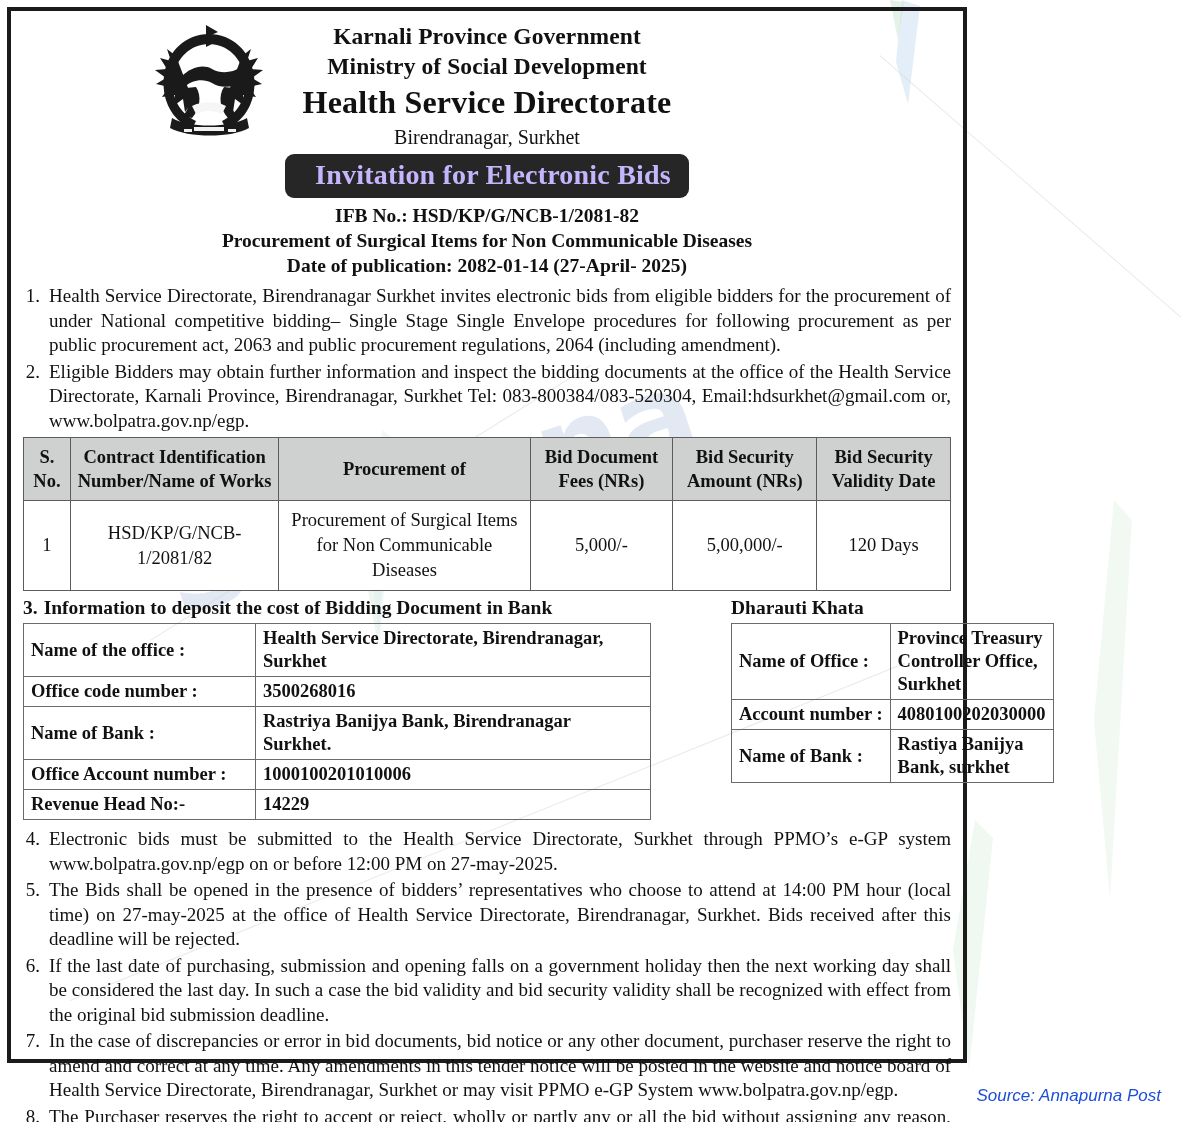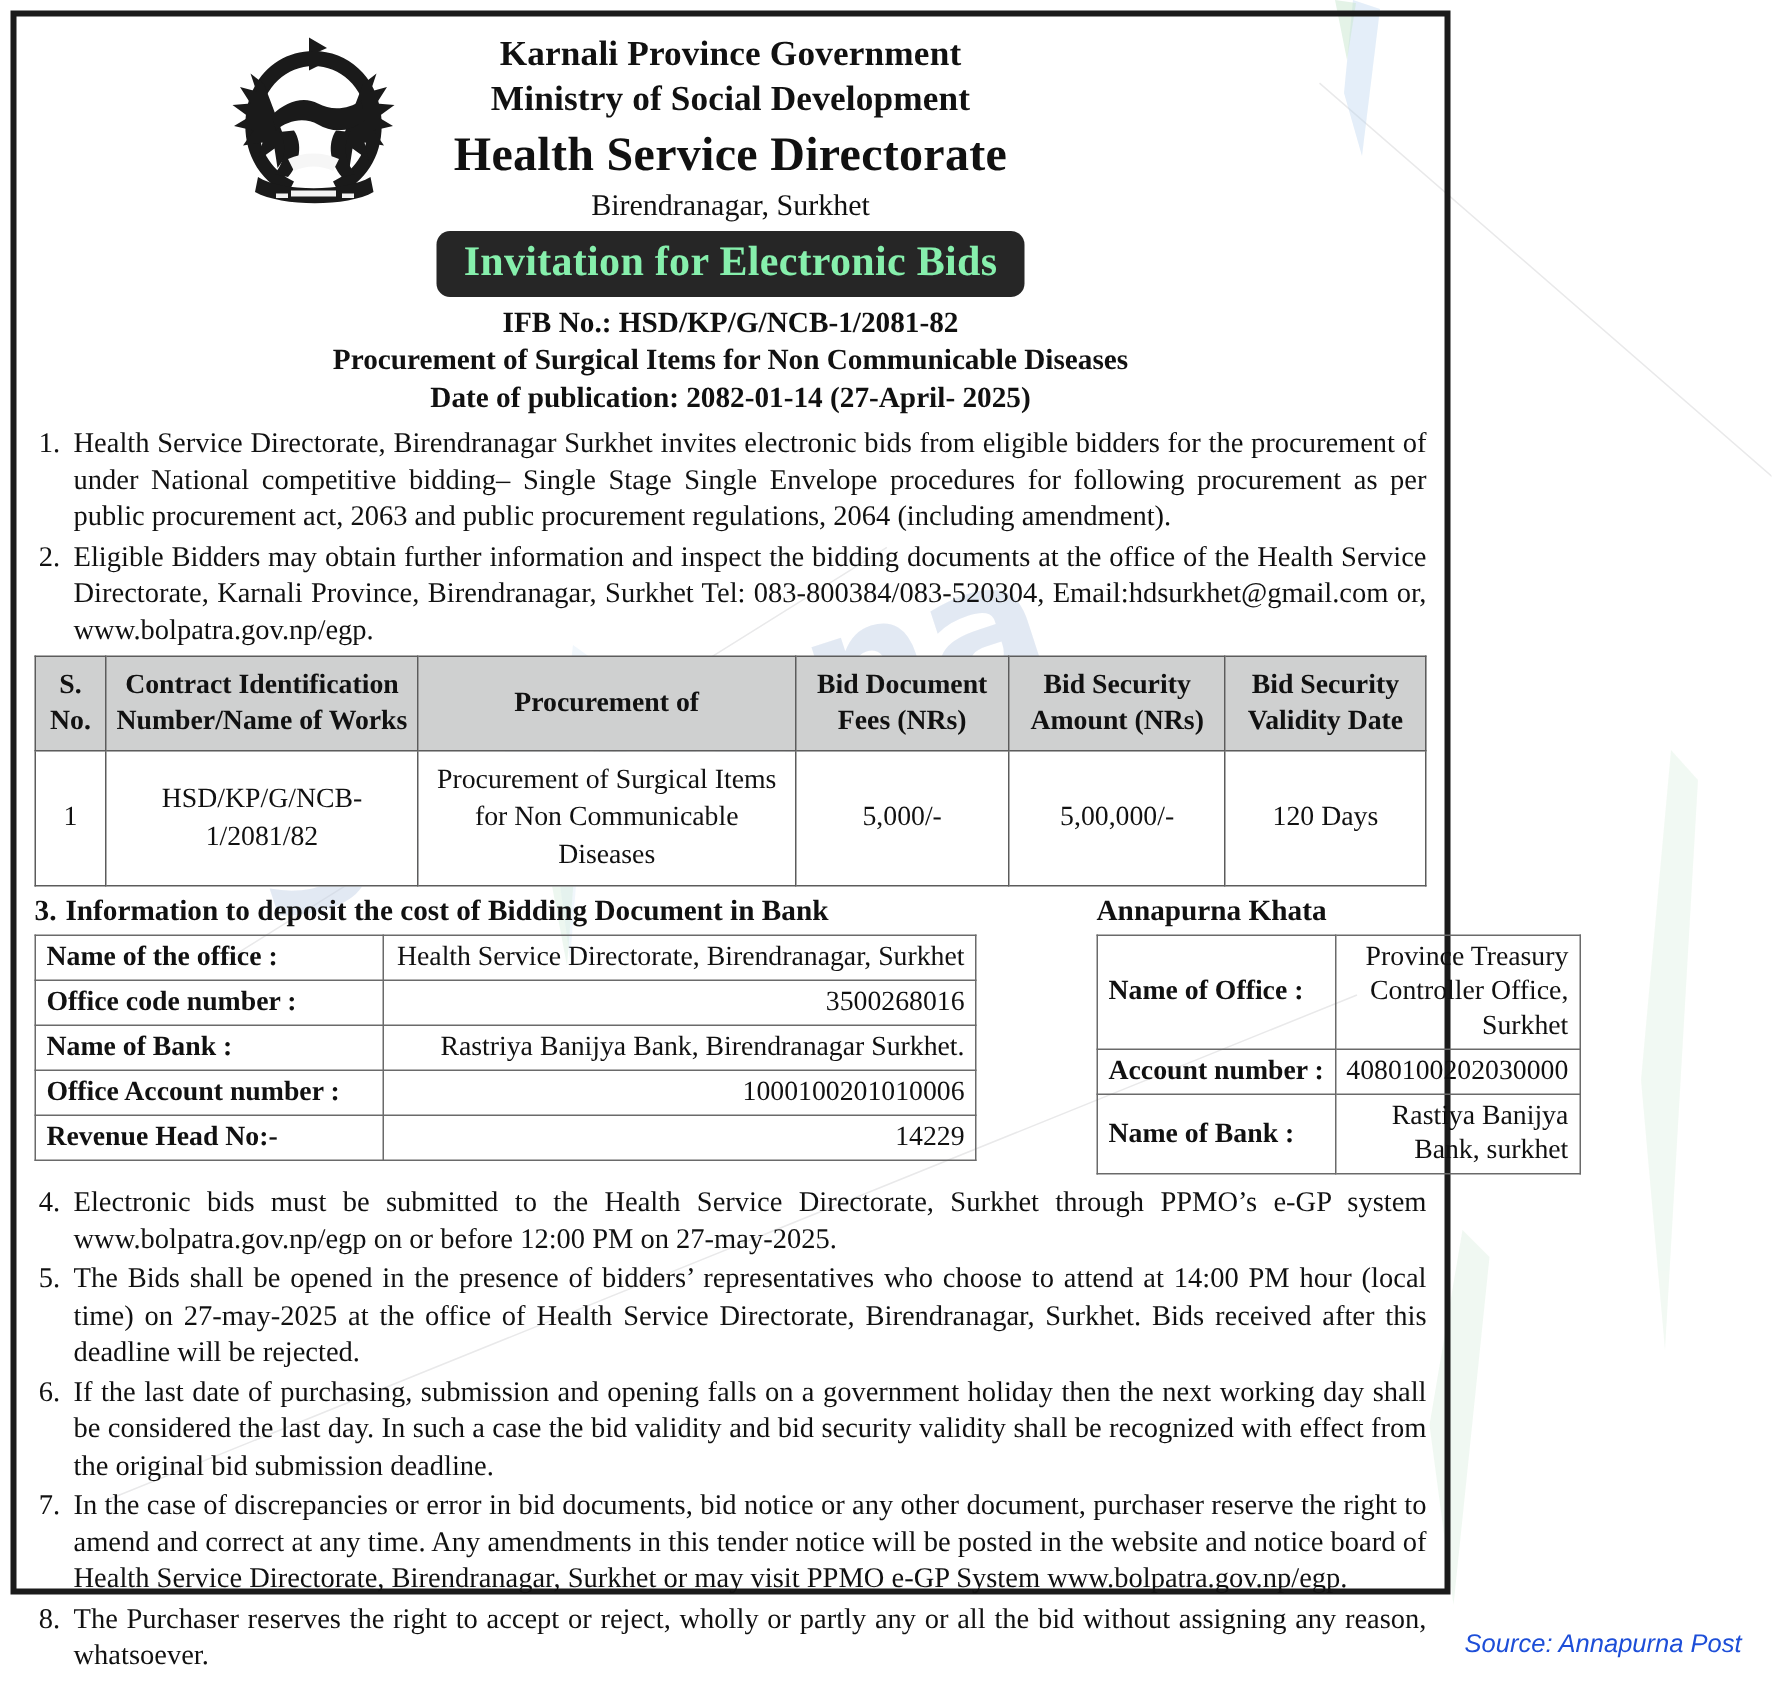--- a/index.html
+++ b/index.html
@@ -89,25 +89,25 @@
   .gov-line-4 {
     font-weight: 400;
     font-size: 20px;
     line-height: 26px;
     margin-top: 2px;
   }
   .banner-wrap { margin-top: 4px; }
   .banner {
     display: inline-block;
     background: #262626;
-    color: #86efac;
+    color: #c4b5fd;
     font-weight: 700;
     font-size: 28px;
     line-height: 34px;
-    padding: 4px 18px 6px 18px;
+    padding: 4px 18px 6px 30px;
     border-radius: 9px;
     letter-spacing: .2px;
   }
   .ifb-line {
     font-weight: 700;
     font-size: 19.5px;
     line-height: 25px;
     margin-top: 5px;
   }
   .subj-line {
@@ -200,21 +200,21 @@
     padding: 3px 7px;
     vertical-align: middle;
     line-height: 23px;
   }
   .kv-table td.k {
     font-weight: 700;
     white-space: nowrap;
   }
   .kv-left td.k { width: 232px; }
   .kv-right td.k { width: 175px; }
-  .kv-table td.v { font-weight: 400; text-align: right; }
+  .kv-table td.v { font-weight: 700; }
 
   
   .director {
     text-align: right;
     font-weight: 700;
     font-size: 19.5px;
     line-height: 26px;
     padding-right: 6px;
     margin-top: 2px;
   }
@@ -373,21 +373,21 @@
           </tr>
           <tr>
             <td class="k">Revenue Head No:-</td>
             <td class="v">14229</td>
           </tr>
         </tbody>
       </table>
     </div>
 
     <div class="bank-right">
-      <div class="sec-head">Annapurna Khata</div>
+      <div class="sec-head">Dharauti Khata</div>
       <table class="kv-table kv-right">
         <tbody>
           <tr>
             <td class="k">Name of Office :</td>
             <td class="v">Province Treasury Controller Office, Surkhet</td>
           </tr>
           <tr>
             <td class="k">Account number :</td>
             <td class="v">4080100202030000</td>
           </tr>

